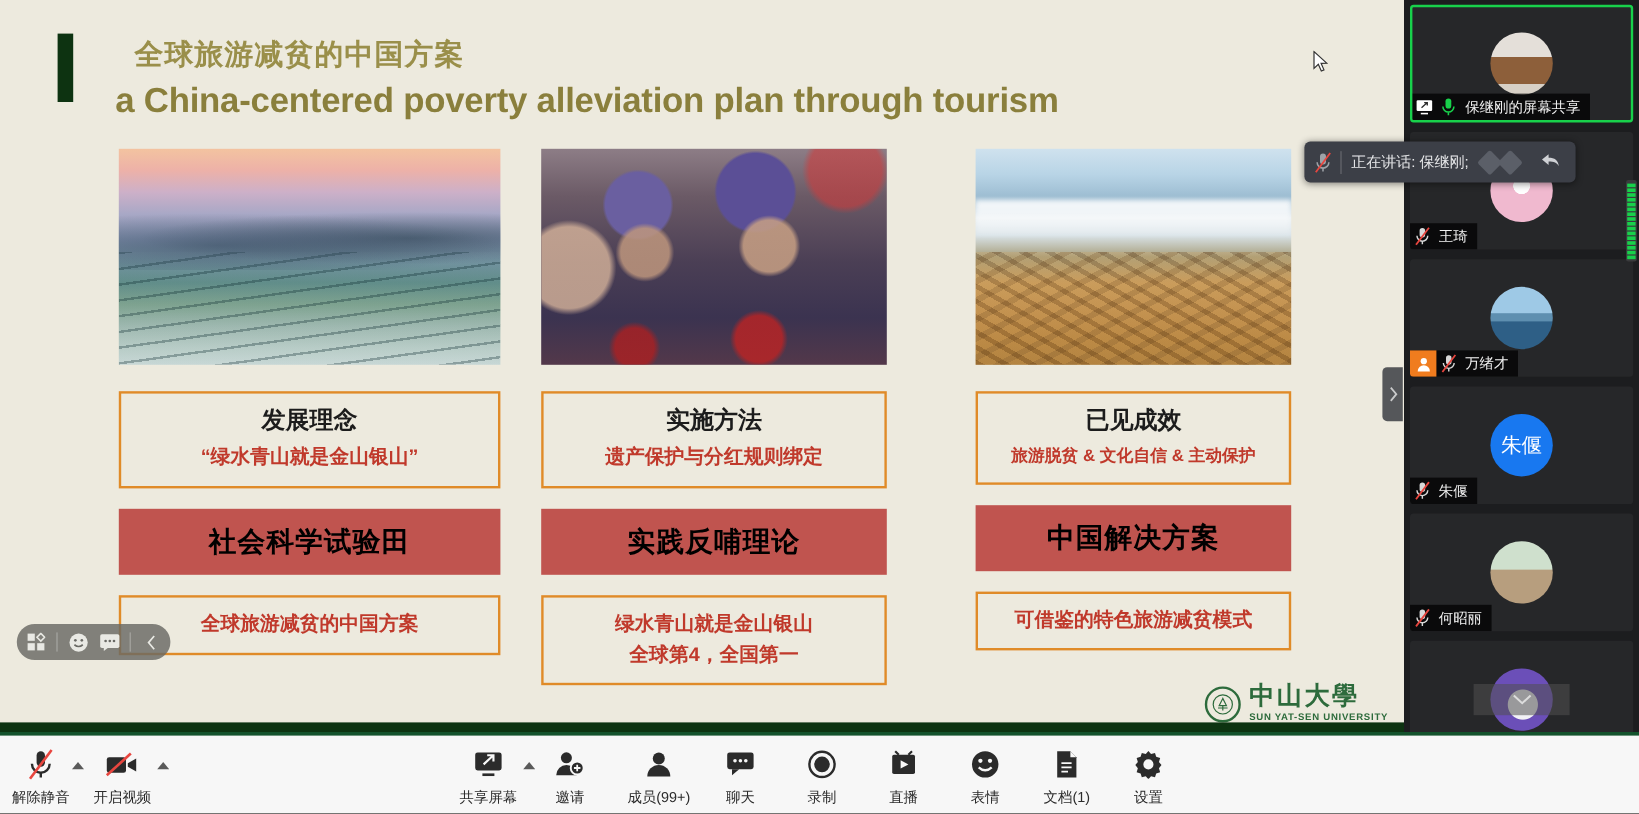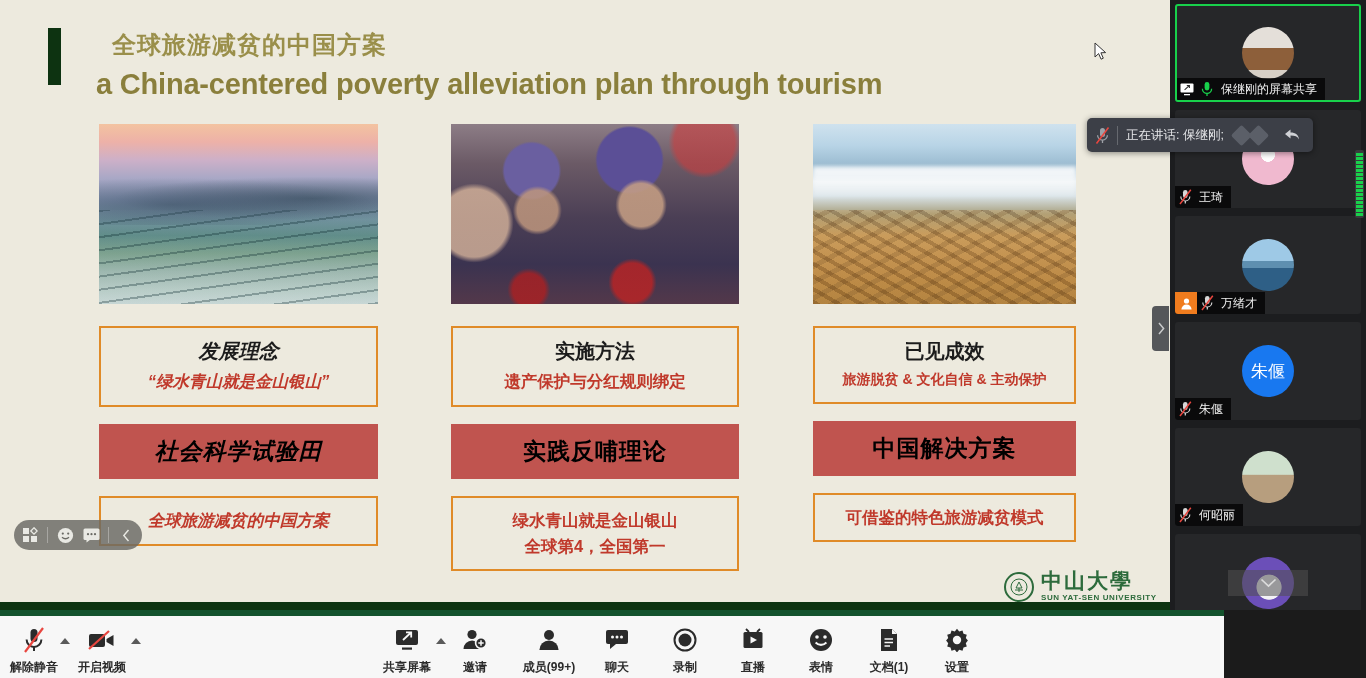--- a/index.html
+++ b/index.html
@@ -33,21 +33,21 @@
   }
   .title-en {
     position: absolute; left: 96px; top: 68px;
     font-size: 29px; font-weight: bold;
     color: #8a7f3c; letter-spacing: -0.2px;
     white-space: nowrap;
   }
 
   
   .col { position: absolute; top: 124px; }
-  .col.c0 { left: 99px; width: 279px; font-style: italic; }
+  .col.c0 { left: 99px; width: 318px; }
   .col.c1 { left: 451px; width: 288px; }
   .col.c2 { left: 813px; width: 263px; }
 
   .photo {
     width: 100%; height: 180px;
     background: #ccc; overflow: hidden; position: relative;
   }
   .photo.p0 {
     background:
       linear-gradient(to bottom,
@@ -262,24 +262,23 @@
     background: #3a3b3d; border-radius: 2px;
     padding: 2px 1px;
     display: flex; flex-direction: column-reverse; gap: 1px;
     z-index: 50;
   }
   #level-meter span { display: block; height: 3px; background: #18d14b; }
 
   
   #bottom-bar {
     position: absolute; left: 0; top: 610px;
-    width: 1224px; height: 68px;
+    width: 1366px; height: 68px;
     background: #f7f7f7;
-    border-top: 6px solid #14532d;
-    font-weight: bold;
+    border-top: 3px solid #14532d;
   }
   #green-strip {
     position: absolute; left: 0; top: 602px; width: 1170px; height: 9px;
     background: #0d3311;
   }
   .tbtn {
     position: absolute; top: 9px;
     display: flex; flex-direction: column; align-items: center;
     width: 64px; cursor: pointer;
   }

